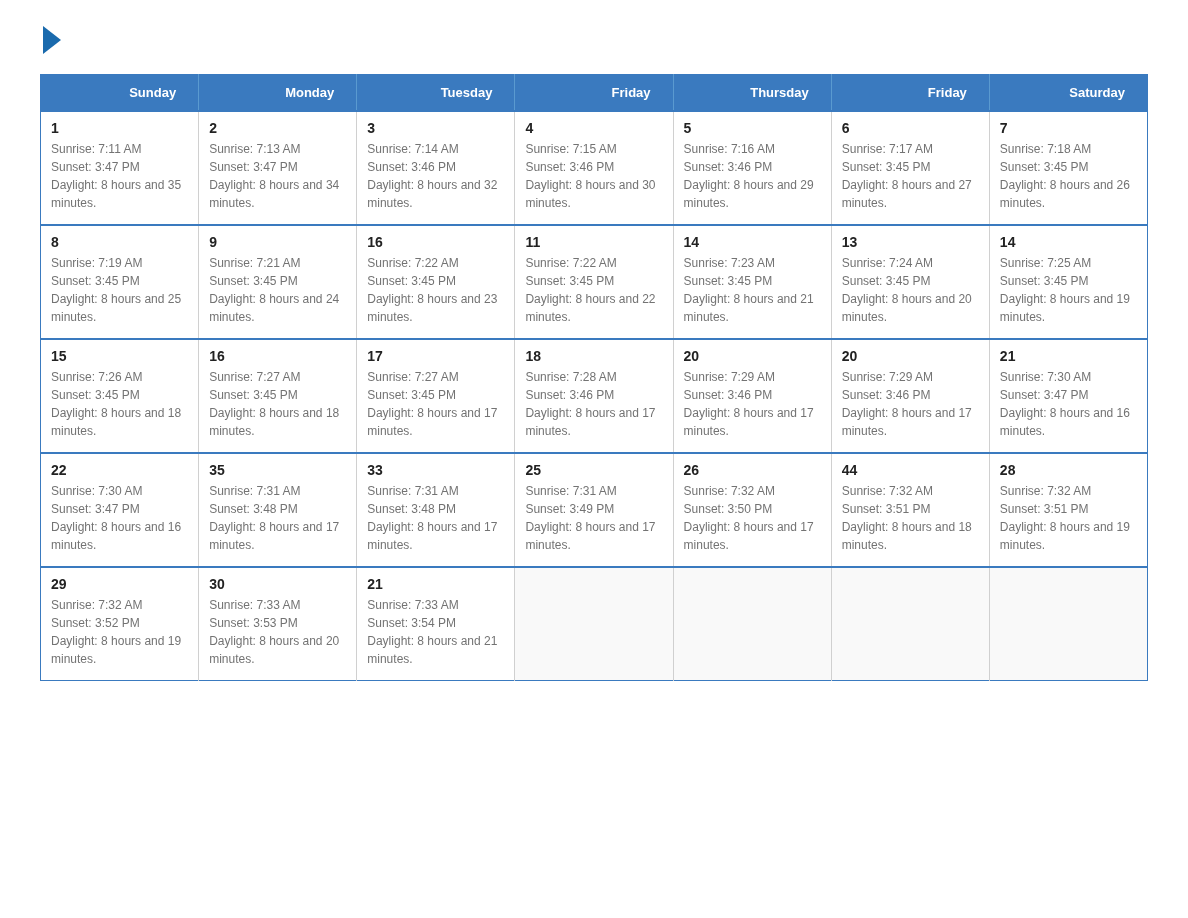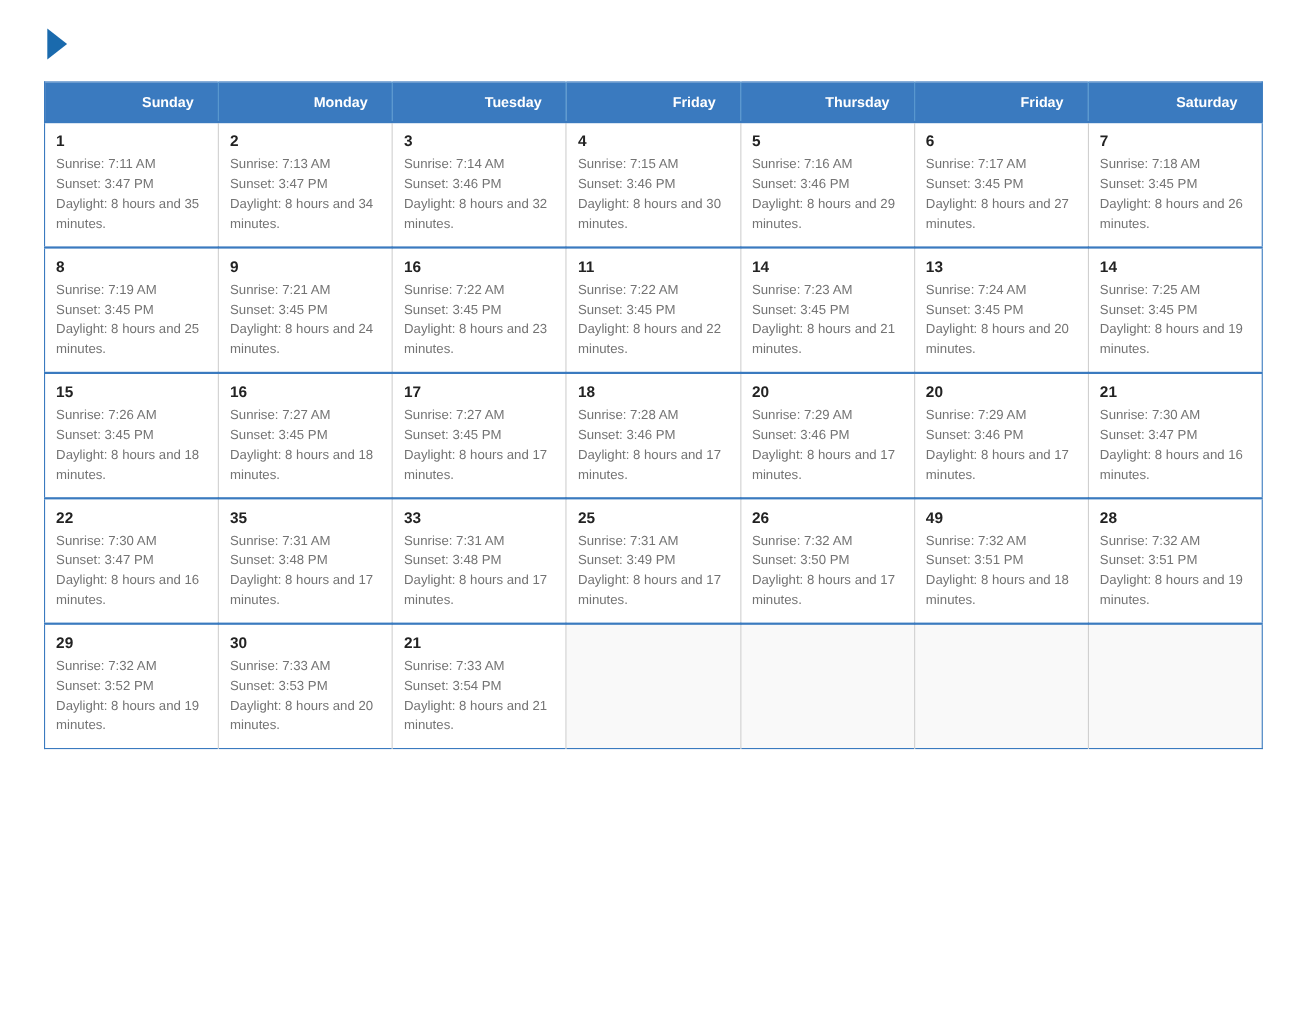--- a/index.html
+++ b/index.html
@@ -246,21 +246,21 @@
       </td>
         <td>
         <span class="day-number">25</span>
         <span class="day-info">Sunrise: 7:31 AM<br>Sunset: 3:49 PM<br>Daylight: 8 hours and 17 minutes.</span>
       </td>
         <td>
         <span class="day-number">26</span>
         <span class="day-info">Sunrise: 7:32 AM<br>Sunset: 3:50 PM<br>Daylight: 8 hours and 17 minutes.</span>
       </td>
         <td>
-        <span class="day-number">49</span>
+        <span class="day-number">44</span>
         <span class="day-info">Sunrise: 7:32 AM<br>Sunset: 3:51 PM<br>Daylight: 8 hours and 18 minutes.</span>
       </td>
         <td>
         <span class="day-number">28</span>
         <span class="day-info">Sunrise: 7:32 AM<br>Sunset: 3:51 PM<br>Daylight: 8 hours and 19 minutes.</span>
       </td>
       </tr>
       <tr>
         <td>
         <span class="day-number">29</span>

